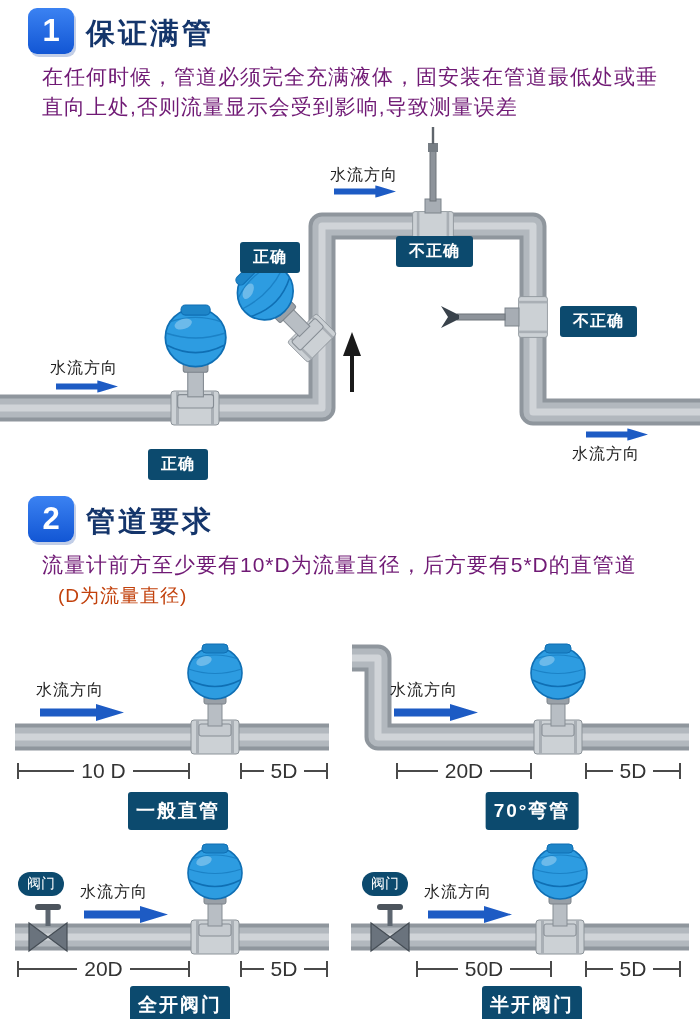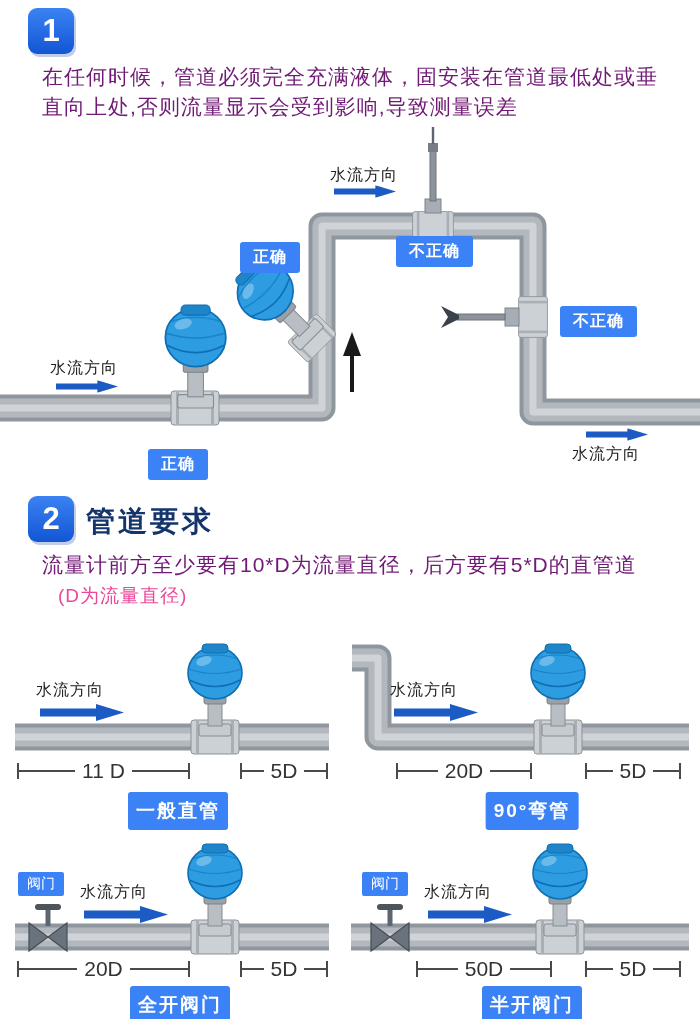--- a/index.html
+++ b/index.html
@@ -6,26 +6,26 @@
   html,body{background:#e9e9e9}
   .page{position:relative;width:700px;height:1019px;background:#ffffff;overflow:hidden;
         font-family:"Liberation Sans","DejaVu Sans",sans-serif;color:#333}
   .abs{position:absolute}
   .num-badge{position:absolute;width:46px;height:46px;border-radius:9px;
              background:linear-gradient(180deg,#3b82f2,#1256d4);color:#fff;
              font-size:31px;font-weight:bold;display:flex;align-items:center;justify-content:center;
              box-shadow:2px 3px 0 rgba(10,60,160,.25)}
   .sec-title{position:absolute;font-size:29px;font-weight:bold;color:#14356b;letter-spacing:3px;white-space:nowrap}
   .body-text{position:absolute;font-size:21px;color:#701a75;line-height:1.45;letter-spacing:1px;white-space:pre-line}
-  .note-text{position:absolute;font-size:19px;color:#ec4899;letter-spacing:1px}
+  .note-text{position:absolute;font-size:19px;color:#c2410c;letter-spacing:1px}
   .flow-label{position:absolute;font-size:16px;font-weight:normal;color:#222;letter-spacing:1px;white-space:nowrap}
-  .tag{position:absolute;background:#3b82f6;color:#fff;display:flex;align-items:center;justify-content:center;white-space:nowrap}
+  .tag{position:absolute;background:#0c4a6e;color:#fff;display:flex;align-items:center;justify-content:center;white-space:nowrap}
   .tag.small{font-size:16px;font-weight:bold;padding:5px 13px;border-radius:3px;letter-spacing:1px}
   .tag.name{font-size:19px;font-weight:bold;padding:6px 8px;border-radius:3px;letter-spacing:2px;transform:translateX(-50%)}
-  .tag.valve{font-size:14px;padding:3px 9px;border-radius:2px}
+  .tag.valve{font-size:14px;padding:3px 9px;border-radius:12px}
   .dim{position:absolute;display:flex;align-items:center;height:26px;color:#333}
   .dim .tick{width:2px;height:16px;background:#4a4a4a}
   .dim .line{flex:1;height:2px;background:#4a4a4a}
   .dim .lbl{padding:0 7px;font-size:21px;white-space:nowrap}
   .pipe-o{fill:none;stroke:#8f969d;stroke-width:27;stroke-linejoin:round}
   .pipe-i{fill:none;stroke:#b2b8be;stroke-width:19;stroke-linejoin:round}
   .pipe-h{fill:none;stroke:#d0d4d8;stroke-width:7;stroke-linejoin:round}
   .arrow-blue{fill:#1d5bc4}
 </style>
 </head>
@@ -61,20 +61,21 @@
 
     <symbol id="flow-arrow" viewBox="0 0 84 17">
       <polygon class="arrow-blue" points="0,4.5 56,4.5 56,0 84,8.5 56,17 56,12.5 0,12.5"></polygon>
     </symbol>
   </defs>
 </svg>
 
 <div class="page">
 
   <div class="num-badge" style="left:28px;top:8px">1</div>
+  <div class="sec-title" style="left:86px;top:14px">保证满管</div>
   <div class="body-text" style="left:42px;top:62px;width:640px">在任何时候，管道必须完全充满液体，固安装在管道最低处或垂
 直向上处,否则流量显示会受到影响,导致测量误差</div>
 
   <svg class="abs" style="left:0;top:120px" width="700" height="372" viewBox="0 0 700 372">
 
     <g>
       <path class="pipe-o" d="M0,288 H322 V106 H533 V292 H700"></path>
       <path class="pipe-i" d="M0,288 H322 V106 H533 V292 H700"></path>
       <path class="pipe-h" d="M0,288 H322 V106 H533 V292 H700"></path>
     </g>
@@ -144,21 +145,21 @@
       <use href="#fit" transform="translate(203,119)"></use>
       <use href="#fm" transform="translate(173,26)"></use>
     </svg>
     <div class="flow-label" style="left:24px;top:62px">水流方向</div>
     <svg class="abs" style="left:28px;top:86px" width="84" height="17" viewBox="0 0 84 17">
         <use href="#flow-arrow" width="84" height="17"></use>
       </svg>
     <div class="dim" style="left:5px;top:140px;width:173px">
       <span class="tick"></span>
         <span class="line"></span>
-      <span class="lbl">11 D</span>
+      <span class="lbl">10 D</span>
       <span class="line"></span>
         <span class="tick"></span>
     </div>
     <div class="dim" style="left:228px;top:140px;width:88px">
       <span class="tick"></span>
         <span class="line"></span>
       <span class="lbl">5D</span>
       <span class="line"></span>
         <span class="tick"></span>
     </div>
@@ -186,21 +187,21 @@
       <span class="line"></span>
         <span class="tick"></span>
     </div>
     <div class="dim" style="left:237px;top:140px;width:96px">
       <span class="tick"></span>
         <span class="line"></span>
       <span class="lbl">5D</span>
       <span class="line"></span>
         <span class="tick"></span>
     </div>
-    <div class="tag name" style="left:184px;top:174px">90°弯管</div>
+    <div class="tag name" style="left:184px;top:174px">70°弯管</div>
   </div>
 
   <div class="abs" style="left:12px;top:838px;width:320px;height:181px">
     <svg class="abs" style="left:0;top:0" width="320" height="130" viewBox="0 0 320 130">
       <g>
         <path class="pipe-o" d="M3,99 H317"></path>
           <path class="pipe-i" d="M3,99 H317"></path>
           <path class="pipe-h" d="M3,99 H317"></path>
       </g>
       <use href="#valve" transform="translate(36,99)"></use>

